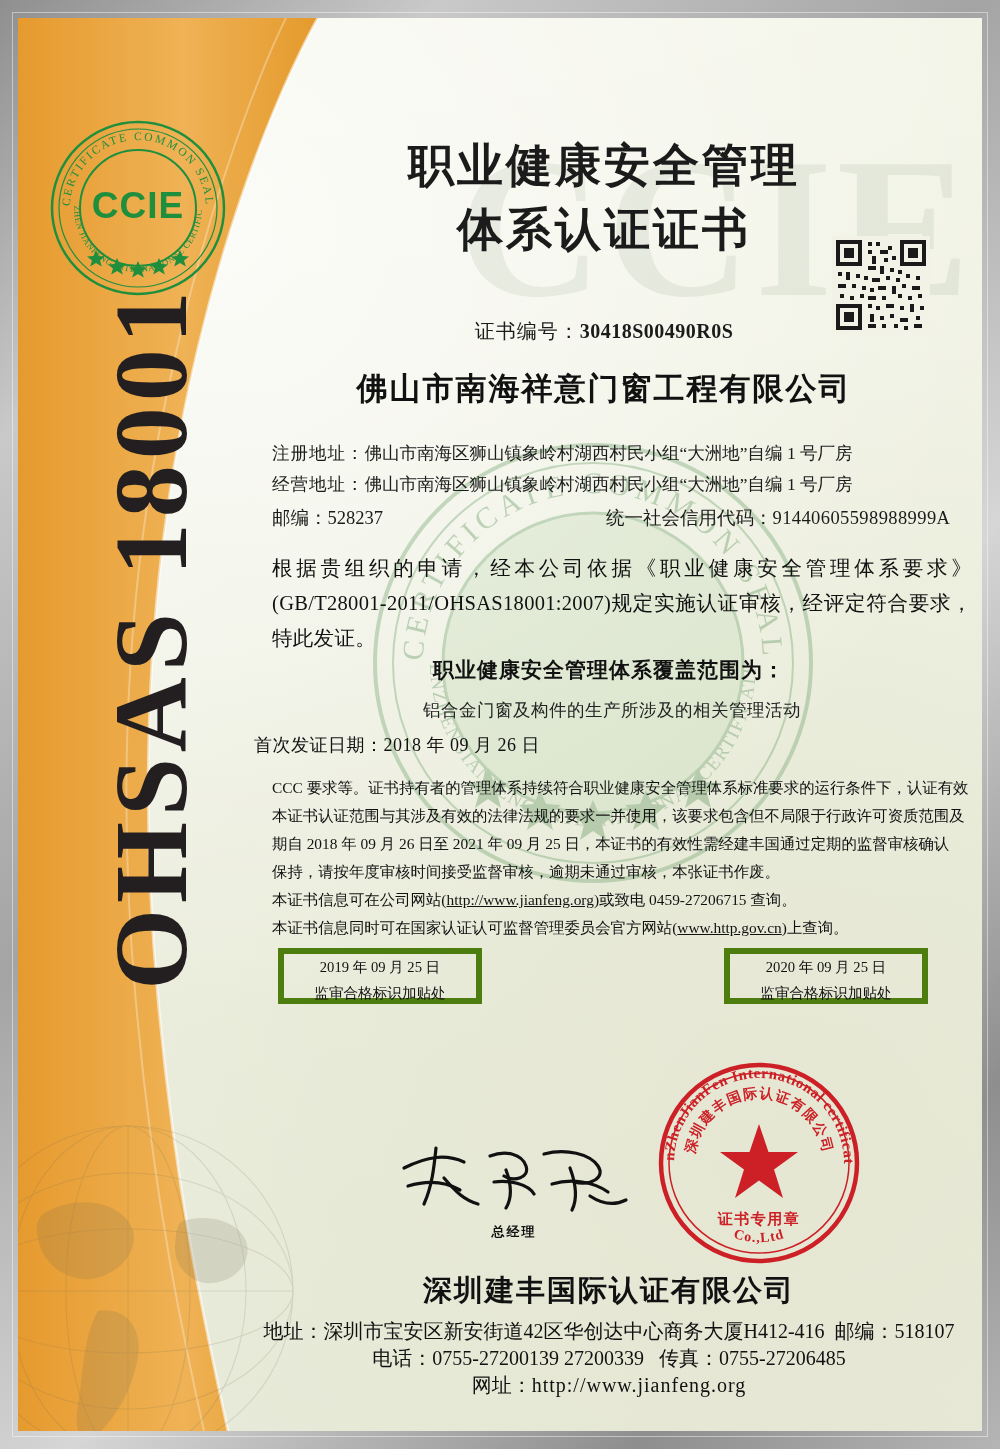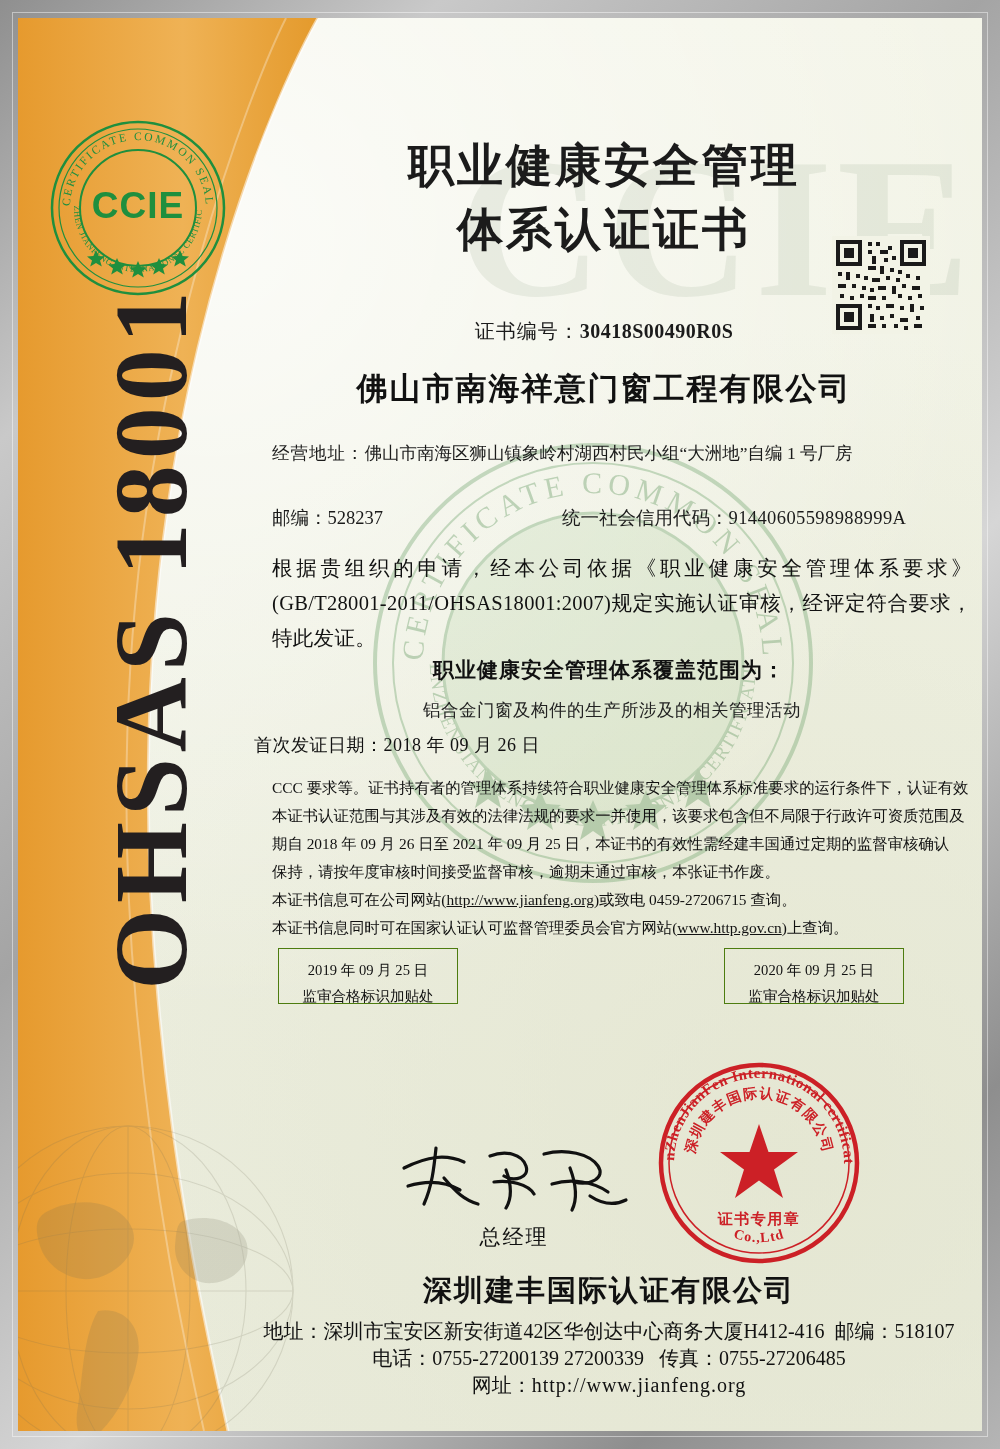--- a/index.html
+++ b/index.html
@@ -191,20 +191,21 @@
 
   .code-row {
     position: absolute;
     left: 18px;
     top: 487px;
     width: 710px;
     font-family: "Liberation Serif", serif;
     font-size: 18.5px;
     color: #1b1b1b;
     display: flex;
+    gap: 44px;
   }
   .code-row .zip { width: 290px; }
   .credit-num { font-weight: normal; letter-spacing: 0.4px; }
 
   .paragraph {
     position: absolute;
     left: 18px;
     top: 533px;
     width: 700px;
     font-family: "Liberation Serif", serif;
@@ -268,51 +269,52 @@
 
   .stamp-boxes {
     position: absolute;
     left: 18px;
     top: 930px;
     width: 700px;
     height: 58px;
   }
   .stamp-box {
     position: absolute;
-    width: 180px;
+    width: 204px;
     height: 56px;
-    border: 1px solid #4d7c0f;
+    border: 6px solid #4d7c0f;
     text-align: center;
     font-family: "Liberation Serif", serif;
     font-size: 14.6px;
     line-height: 26px;
     color: #111;
-    padding-top: 8px;
+    padding-top: 0;
     box-sizing: border-box;
   }
   .stamp-box.left { left: 6px; }
   .stamp-box.right { left: 452px; }
 
   .signature {
     position: absolute;
     left: 140px;
     top: 1120px;
     width: 240px;
     height: 80px;
   }
   .sig-role {
     position: absolute;
     left: 140px;
     top: 1205px;
     width: 240px;
     text-align: center;
     font-family: "Liberation Serif", serif;
-    font-size: 21px;
+    font-size: 13px;
     color: #111;
     letter-spacing: 2px;
+    font-weight: bold;
   }
 
   .red-stamp {
     position: absolute;
     left: 400px;
     top: 1040px;
     width: 210px;
     height: 210px;
   }
 
@@ -520,20 +522,23 @@
       </div>
 
       <div class="cert-no">
         <span>证书编号：</span><span class="num">30418S00490R0S</span>
       </div>
 
       <div class="company">佛山市南海祥意门窗工程有限公司</div>
 
       <div class="addr-block">
         <div class="addr-row">
+          <span class="addr-label">注册地址：</span><span>佛山市南海区狮山镇象岭村湖西村民小组“大洲地”自编 1 号厂房</span>
+        </div>
+        <div class="addr-row">
           <span class="addr-label">经营地址：</span><span>佛山市南海区狮山镇象岭村湖西村民小组“大洲地”自编 1 号厂房</span>
         </div>
       </div>
 
       <div class="code-row">
         <div class="zip">
           <span>邮编：</span><span>528237</span>
         </div>
         <div>
           <span>统一社会信用代码：</span><span class="credit-num">91440605598988999A</span>

